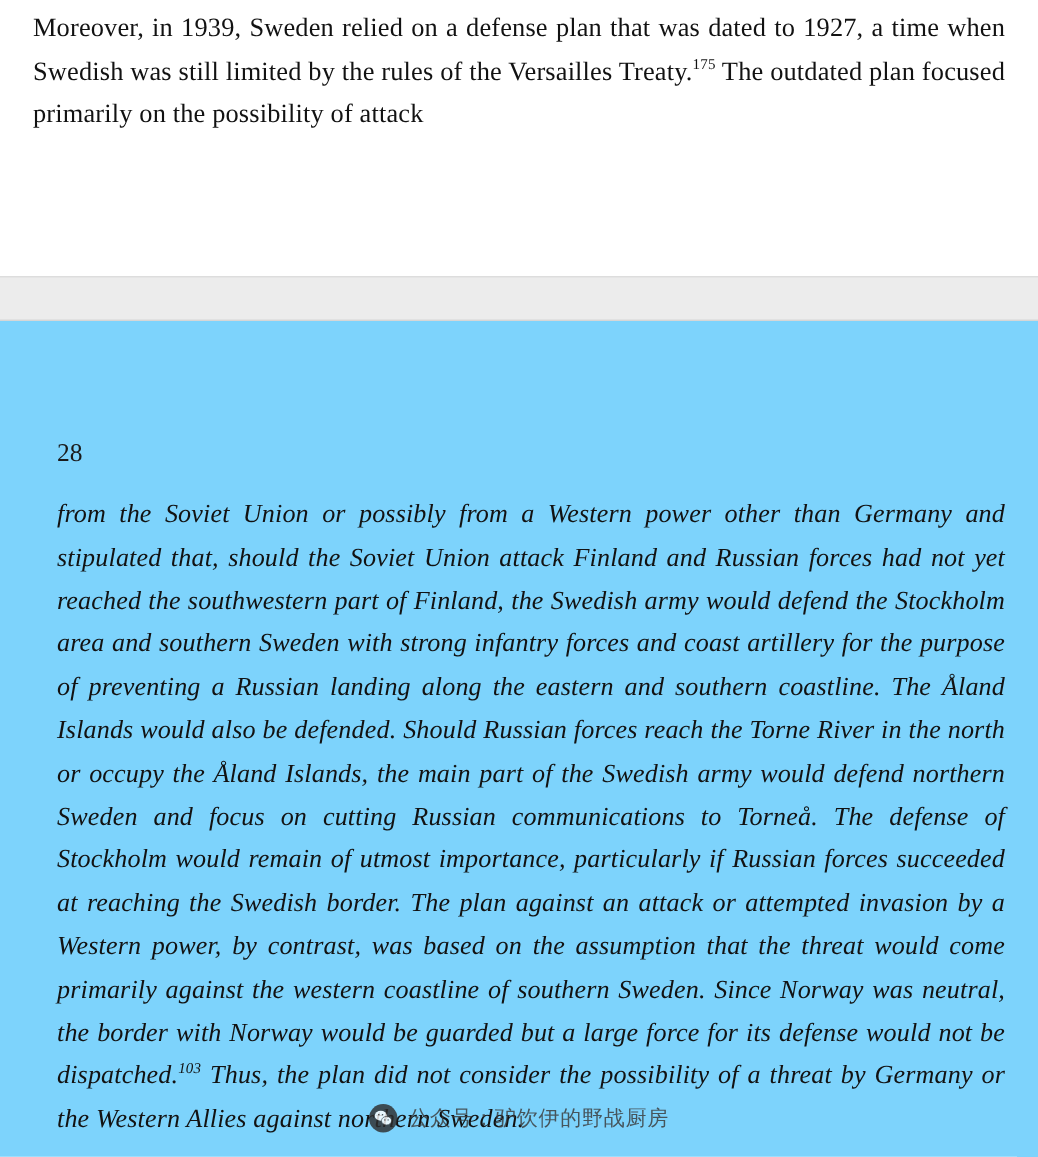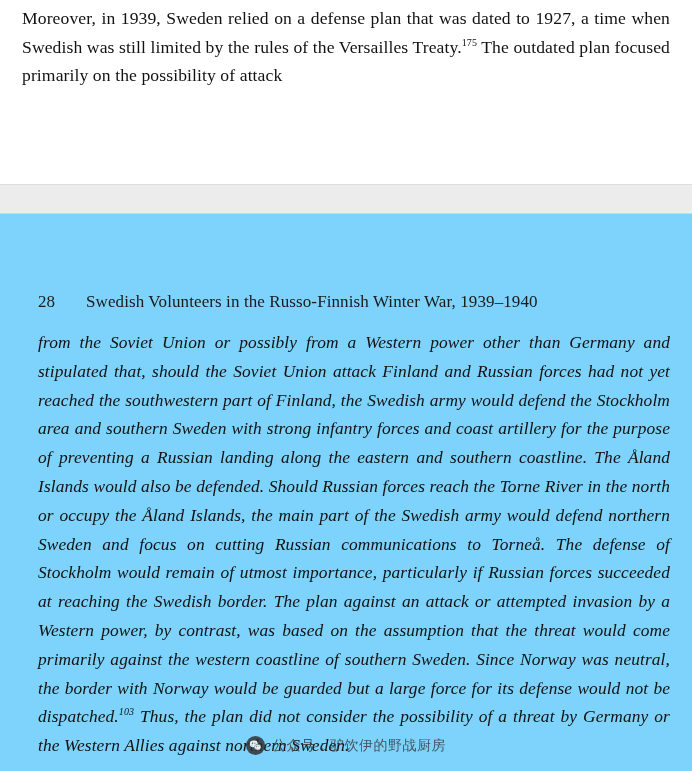--- a/index.html
+++ b/index.html
@@ -143,21 +143,20 @@
   </div>
 
   <div class="separator">
     <div class="sep-line-top"></div>
     <div class="sep-line-bottom"></div>
   </div>
 
   <div class="lower-page">
     <div class="running-head">
       <span class="folio">28</span>
-      <span class="running-title">Swedish Volunteers in the Russo-Finnish Winter War, 1939–1940</span>
     </div>
     <div class="lower-body">
       <p class="body-text"><span>from the Soviet Union or possibly from a Western power other than Germany and stipulated that, should the Soviet Union attack Finland and Russian forces had not yet reached the southwestern part of Finland, the Swedish army would defend the Stockholm area and southern Sweden with strong infantry forces and coast artillery for the purpose of preventing a Russian landing along the eastern and southern coastline. The Åland Islands would also be defended. Should Russian forces reach the Torne River in the north or occupy the Åland Islands, the main part of the Swedish army would defend northern Sweden and focus on cutting Russian communications to Torneå. The defense of Stockholm would remain of utmost importance, particularly if Russian forces succeeded at reaching the Swedish border. The plan against an attack or attempted invasion by a Western power, by contrast, was based on the assumption that the threat would come primarily against the western coastline of southern Sweden. Since Norway was neutral, the border with Norway would be guarded but a large force for its defense would not be dispatched.</span><sup>103</sup><span> Thus, the plan did not consider the possibility of a threat by Germany or the Western Allies against northern Sweden.</span></p>
     </div>
   </div>
 
   <div class="watermark">
     <span class="wechat-badge">
       <svg width="13" height="13" viewBox="0 0 24 24" aria-hidden="true">
         <ellipse cx="9" cy="9" rx="7.5" ry="6.2" fill="#ffffff"></ellipse>

